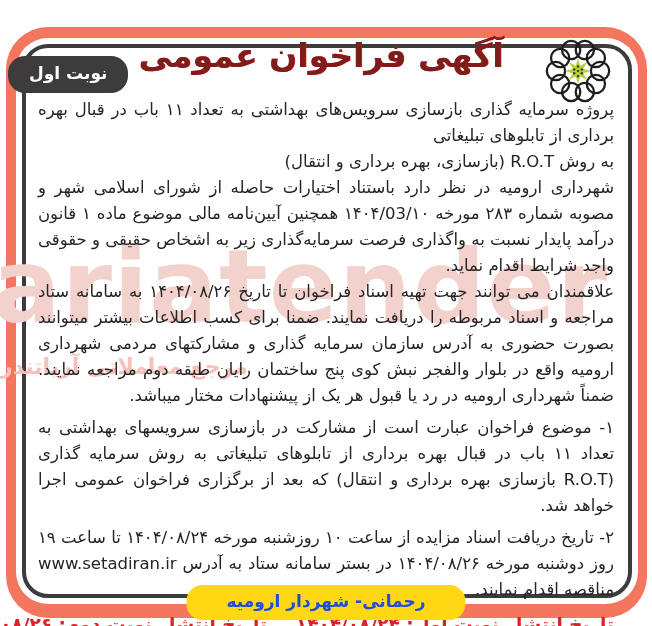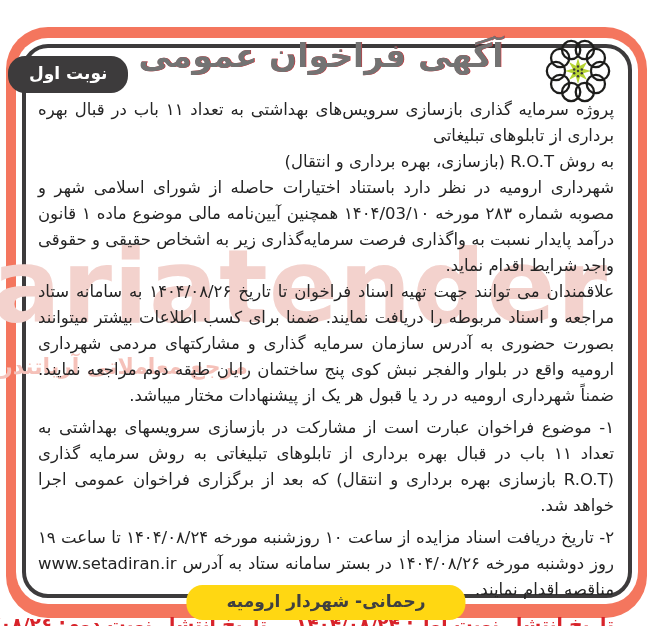--- a/index.html
+++ b/index.html
@@ -31,21 +31,21 @@
   .edition-badge{
     position:absolute;left:8px;top:56px;z-index:7;
     background:#3d3b3c;color:#ffffff;
     font-size:17px;font-weight:bold;
     padding:7px 21px 10px 21px;border-radius:17px;
     direction:rtl;
   }
   .notice-title{
     position:absolute;top:36px;left:110px;right:120px;z-index:6;
     text-align:center;direction:rtl;
-    font-size:33px;font-weight:bold;color:#737373;
+    font-size:33px;font-weight:bold;color:#7f1d1d;
     text-shadow:0.5px 0 0 #e62129;
   }
   .emblem{
     position:absolute;right:36px;top:33px;z-index:6;
     width:76px;height:76px;
   }
   .content{
     position:absolute;left:38px;right:38px;top:97px;z-index:5;
     direction:rtl;text-align:justify;
     font-size:16.5px;line-height:26px;color:#242424;
@@ -53,21 +53,21 @@
   .content p{margin:0;}
   .content p.gap{margin-top:6px;}
   .pub-dates{
     margin-top:9px;
     direction:rtl;text-align:right;
     color:#d8232a;font-weight:bold;font-size:18.5px;white-space:nowrap;
   }
   .pub-dates .sep{display:inline-block;width:16px;}
   .signature-box{
     position:absolute;left:50%;transform:translateX(-50%);bottom:6px;z-index:8;
-    background:#ffd712;color:#404040;
+    background:#ffd712;color:#1d4ed8;
     font-size:17px;font-weight:bold;direction:rtl;
     padding:6px 40px 9px 40px;border-radius:16px;white-space:nowrap;
   }
 </style>
 </head>
 <body>
 
 <div class="salmon-frame"></div>
 
 <div class="notice-card"></div>

